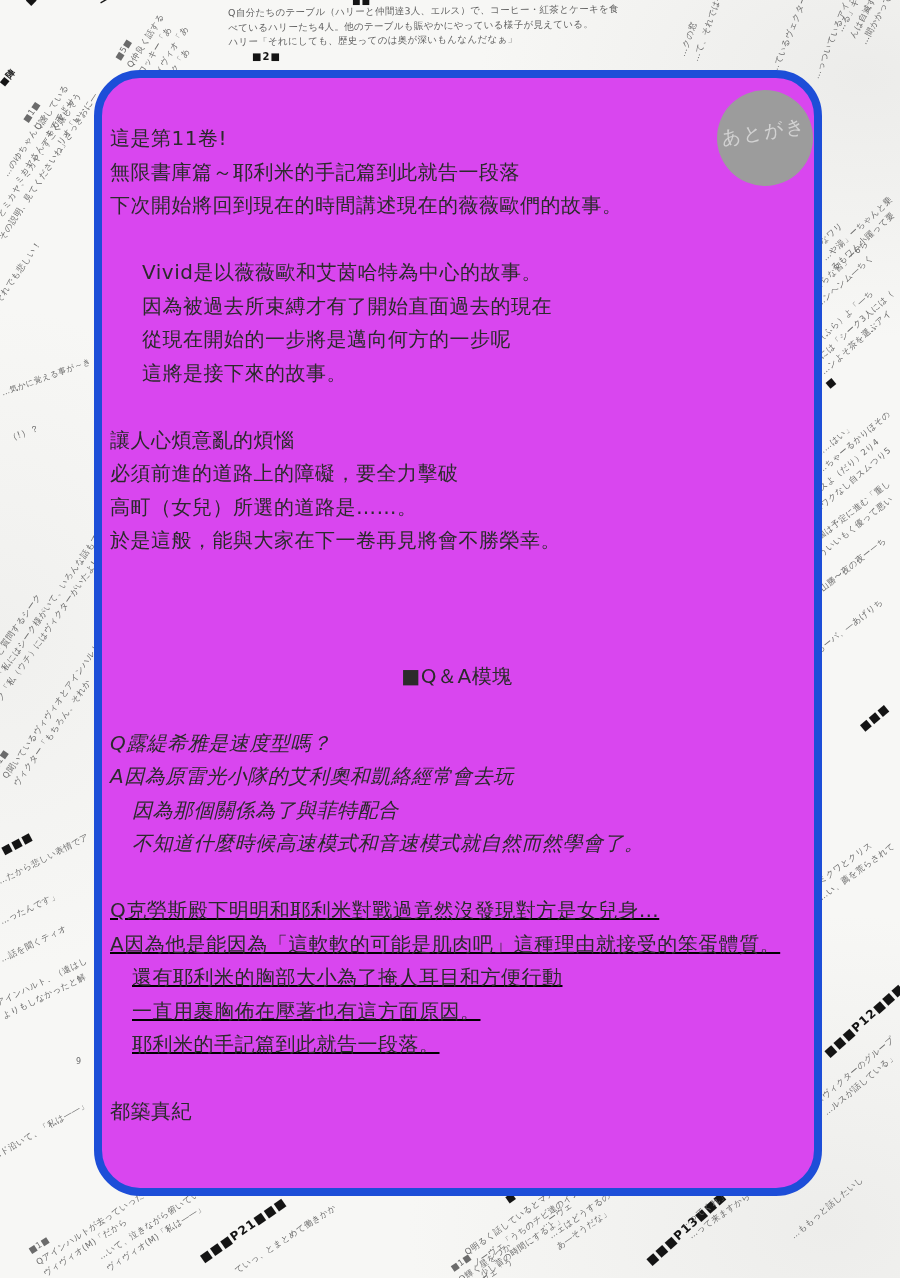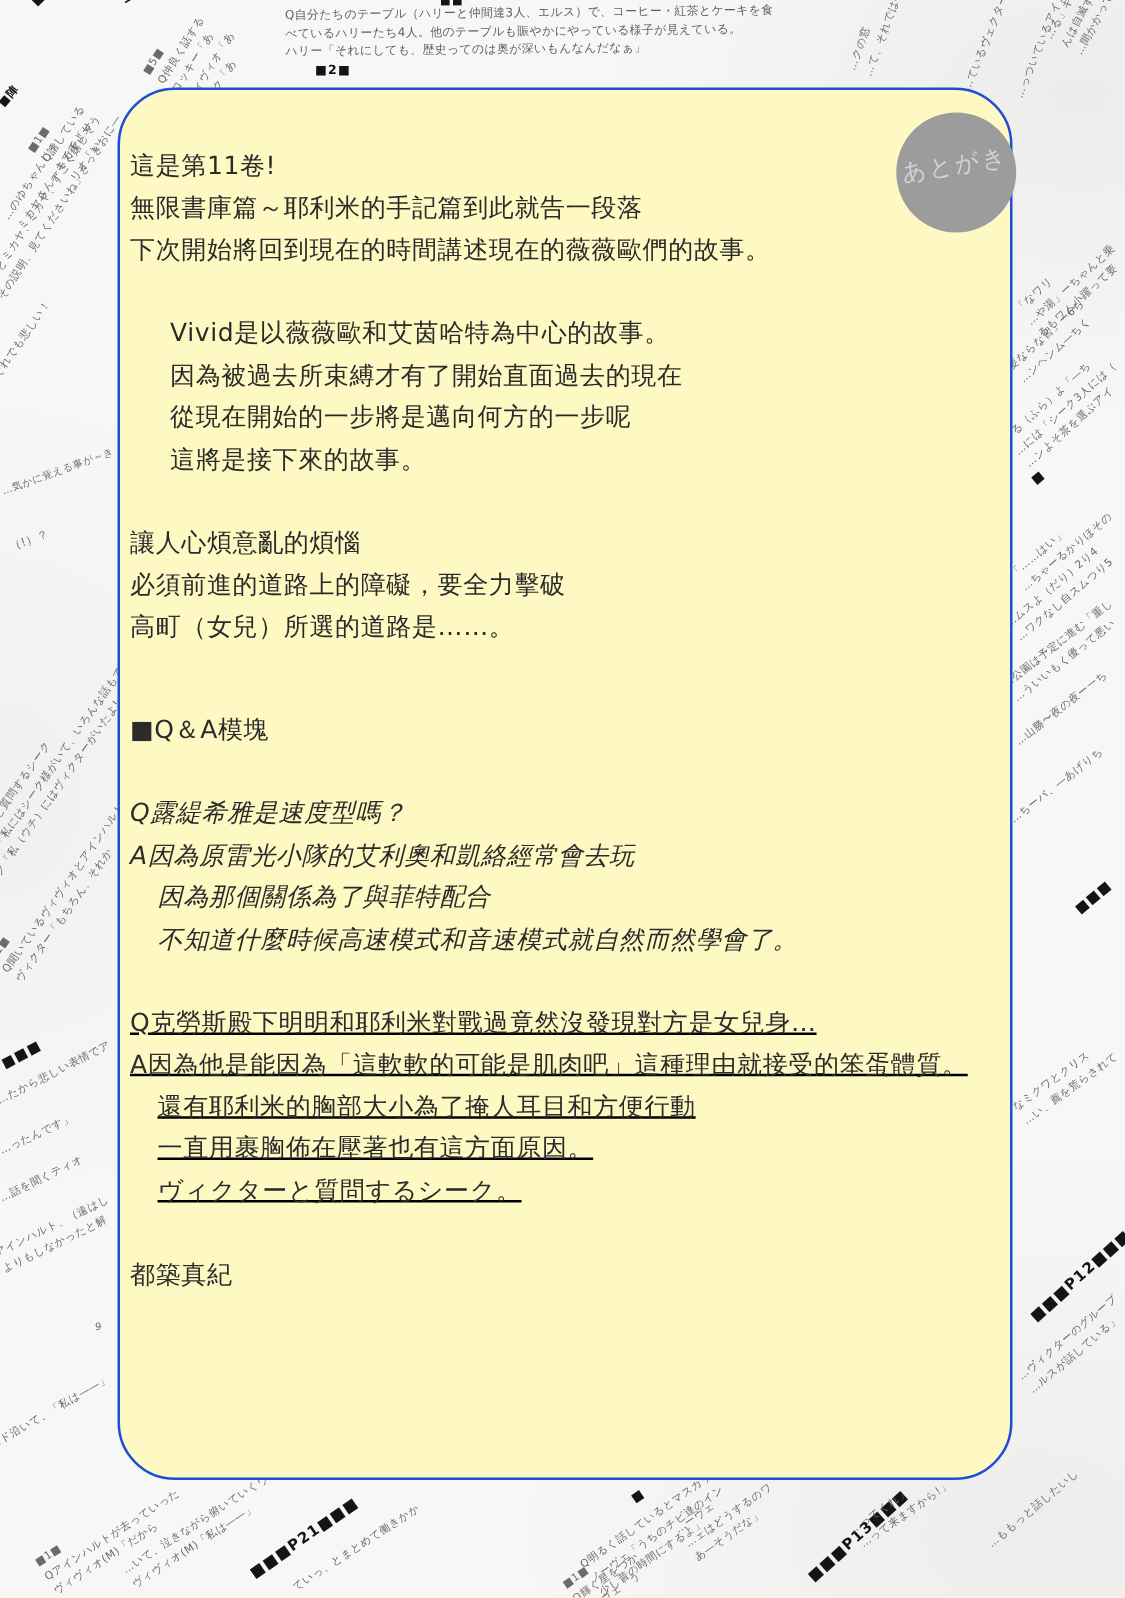--- a/index.html
+++ b/index.html
@@ -17,21 +17,21 @@
   .frag{
     position:absolute;color:#6b6b6b;line-height:1.6;white-space:pre;
     transform-origin:left top;letter-spacing:.5px;
     font-family:"DejaVu Sans",sans-serif;
   }
   .frag-bold{color:#141414;font-weight:bold;letter-spacing:1px;}
   .frag-para{color:#5f5f5f;line-height:1.55;letter-spacing:.3px;}
   
   .panel{
     position:absolute;left:94px;top:70px;width:712px;height:1110px;
-    background:#fef9c3;border:2px solid #1d4ed8;border-radius:46px;
+    background:#d946ef;border:8px solid #1d4ed8;border-radius:46px;
     z-index:3;box-sizing:content-box;
   }
   .panel-inner{padding:44px 10px 0 8px;}
   .aw-line{
     font-size:20px;line-height:33.5px;color:#2b2b2b;letter-spacing:.5px;
     white-space:nowrap;
   }
   .aw-indent{padding-left:22px;}
   .aw-heading .aw-line{font-weight:normal;}
   
@@ -145,40 +145,41 @@
         <div class="aw-line">這是第11卷!</div>
         <div class="aw-line">無限書庫篇～耶利米的手記篇到此就告一段落</div>
         <div class="aw-line">下次開始將回到現在的時間講述現在的薇薇歐們的故事。</div>
       </div>
       <div class="aw-block" style="margin-bottom: 33.5px; margin-left: 32px;">
         <div class="aw-line">Vivid是以薇薇歐和艾茵哈特為中心的故事。</div>
         <div class="aw-line">因為被過去所束縛才有了開始直面過去的現在</div>
         <div class="aw-line">從現在開始的一步將是邁向何方的一步呢</div>
         <div class="aw-line">這將是接下來的故事。</div>
       </div>
-      <div class="aw-block" style="margin-bottom: 49px;">
+      <div class="aw-block" style="margin-bottom: 102px;">
         <div class="aw-line">讓人心煩意亂的煩惱</div>
         <div class="aw-line">必須前進的道路上的障礙，要全力擊破</div>
         <div class="aw-line">高町（女兒）所選的道路是……。</div>
+        <div class="aw-line">於是這般，能與大家在下一卷再見將會不勝榮幸。</div>
       </div>
-      <div class="aw-block aw-heading" style="margin-bottom: 33.5px;">
+      <div class="aw-block aw-heading" style="margin-bottom: 33.5px; text-align: center;">
         <div class="aw-line">■Q＆A模塊</div>
       </div>
       <div class="aw-block" style="margin-bottom: 33.5px; font-style: italic;">
         <div class="aw-line">Q露緹希雅是速度型嗎？</div>
         <div class="aw-line">A因為原雷光小隊的艾利奧和凱絡經常會去玩</div>
         <div class="aw-line aw-indent">因為那個關係為了與菲特配合</div>
         <div class="aw-line aw-indent">不知道什麼時候高速模式和音速模式就自然而然學會了。</div>
       </div>
       <div class="aw-block" style="margin-bottom: 33.5px; text-decoration: underline;">
         <div class="aw-line">Q克勞斯殿下明明和耶利米對戰過竟然沒發現對方是女兒身…</div>
         <div class="aw-line">A因為他是能因為「這軟軟的可能是肌肉吧」這種理由就接受的笨蛋體質。</div>
         <div class="aw-line aw-indent">還有耶利米的胸部大小為了掩人耳目和方便行動</div>
         <div class="aw-line aw-indent">一直用裹胸佈在壓著也有這方面原因。</div>
-        <div class="aw-line aw-indent">ヴィクターと質問するシーク。</div>
+        <div class="aw-line aw-indent">耶利米的手記篇到此就告一段落。</div>
       </div>
       <div class="aw-block" style="margin-bottom: 0px;">
         <div class="aw-line">都築真紀</div>
       </div>
     </div>
 </div>
 
 <div class="stamp">
   <span>あとがき</span>
 </div>

